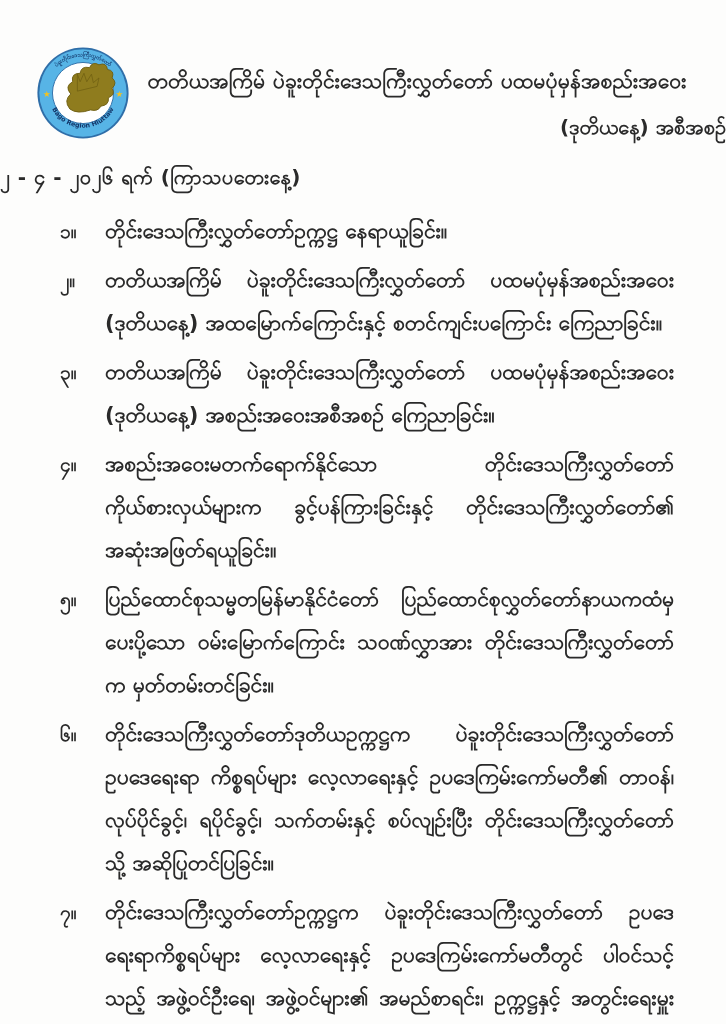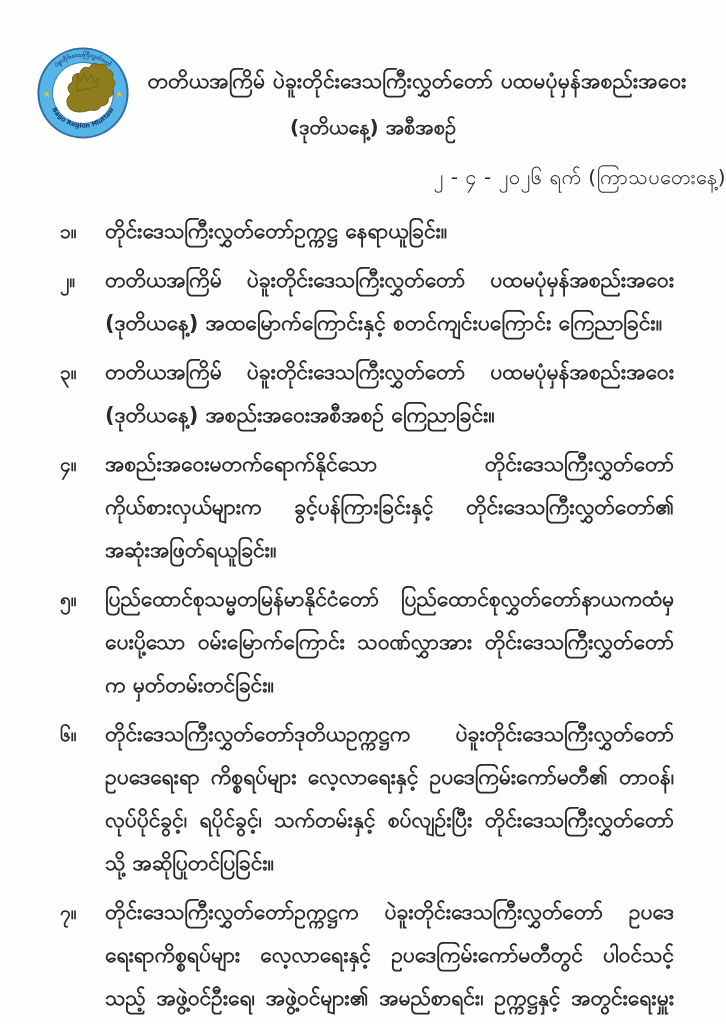--- a/index.html
+++ b/index.html
@@ -31,30 +31,30 @@
   .title-line1 {
     margin: 0 30px 15px 138px;
     text-align: center;
     font-size: 21px;
     font-weight: bold;
     letter-spacing: 0.2px;
     line-height: 1.5;
   }
   .title-line2 {
     margin-top: 16px;
-    text-align: center;
+    text-align: right;
     font-size: 20px;
     font-weight: bold;
     margin-left: 20px;
   }
   .title-line3 {
     margin-top: 20px;
-    text-align: right;
+    text-align: left;
     font-size: 20px;
-    font-weight: normal;
+    font-weight: bold;
     letter-spacing: 0.5px;
   }
   
   .agenda {
     margin: 16px 52px 0 60px;
   }
   .agenda-item {
     display: flex;
     align-items: flex-start;
     margin-bottom: 6px;

